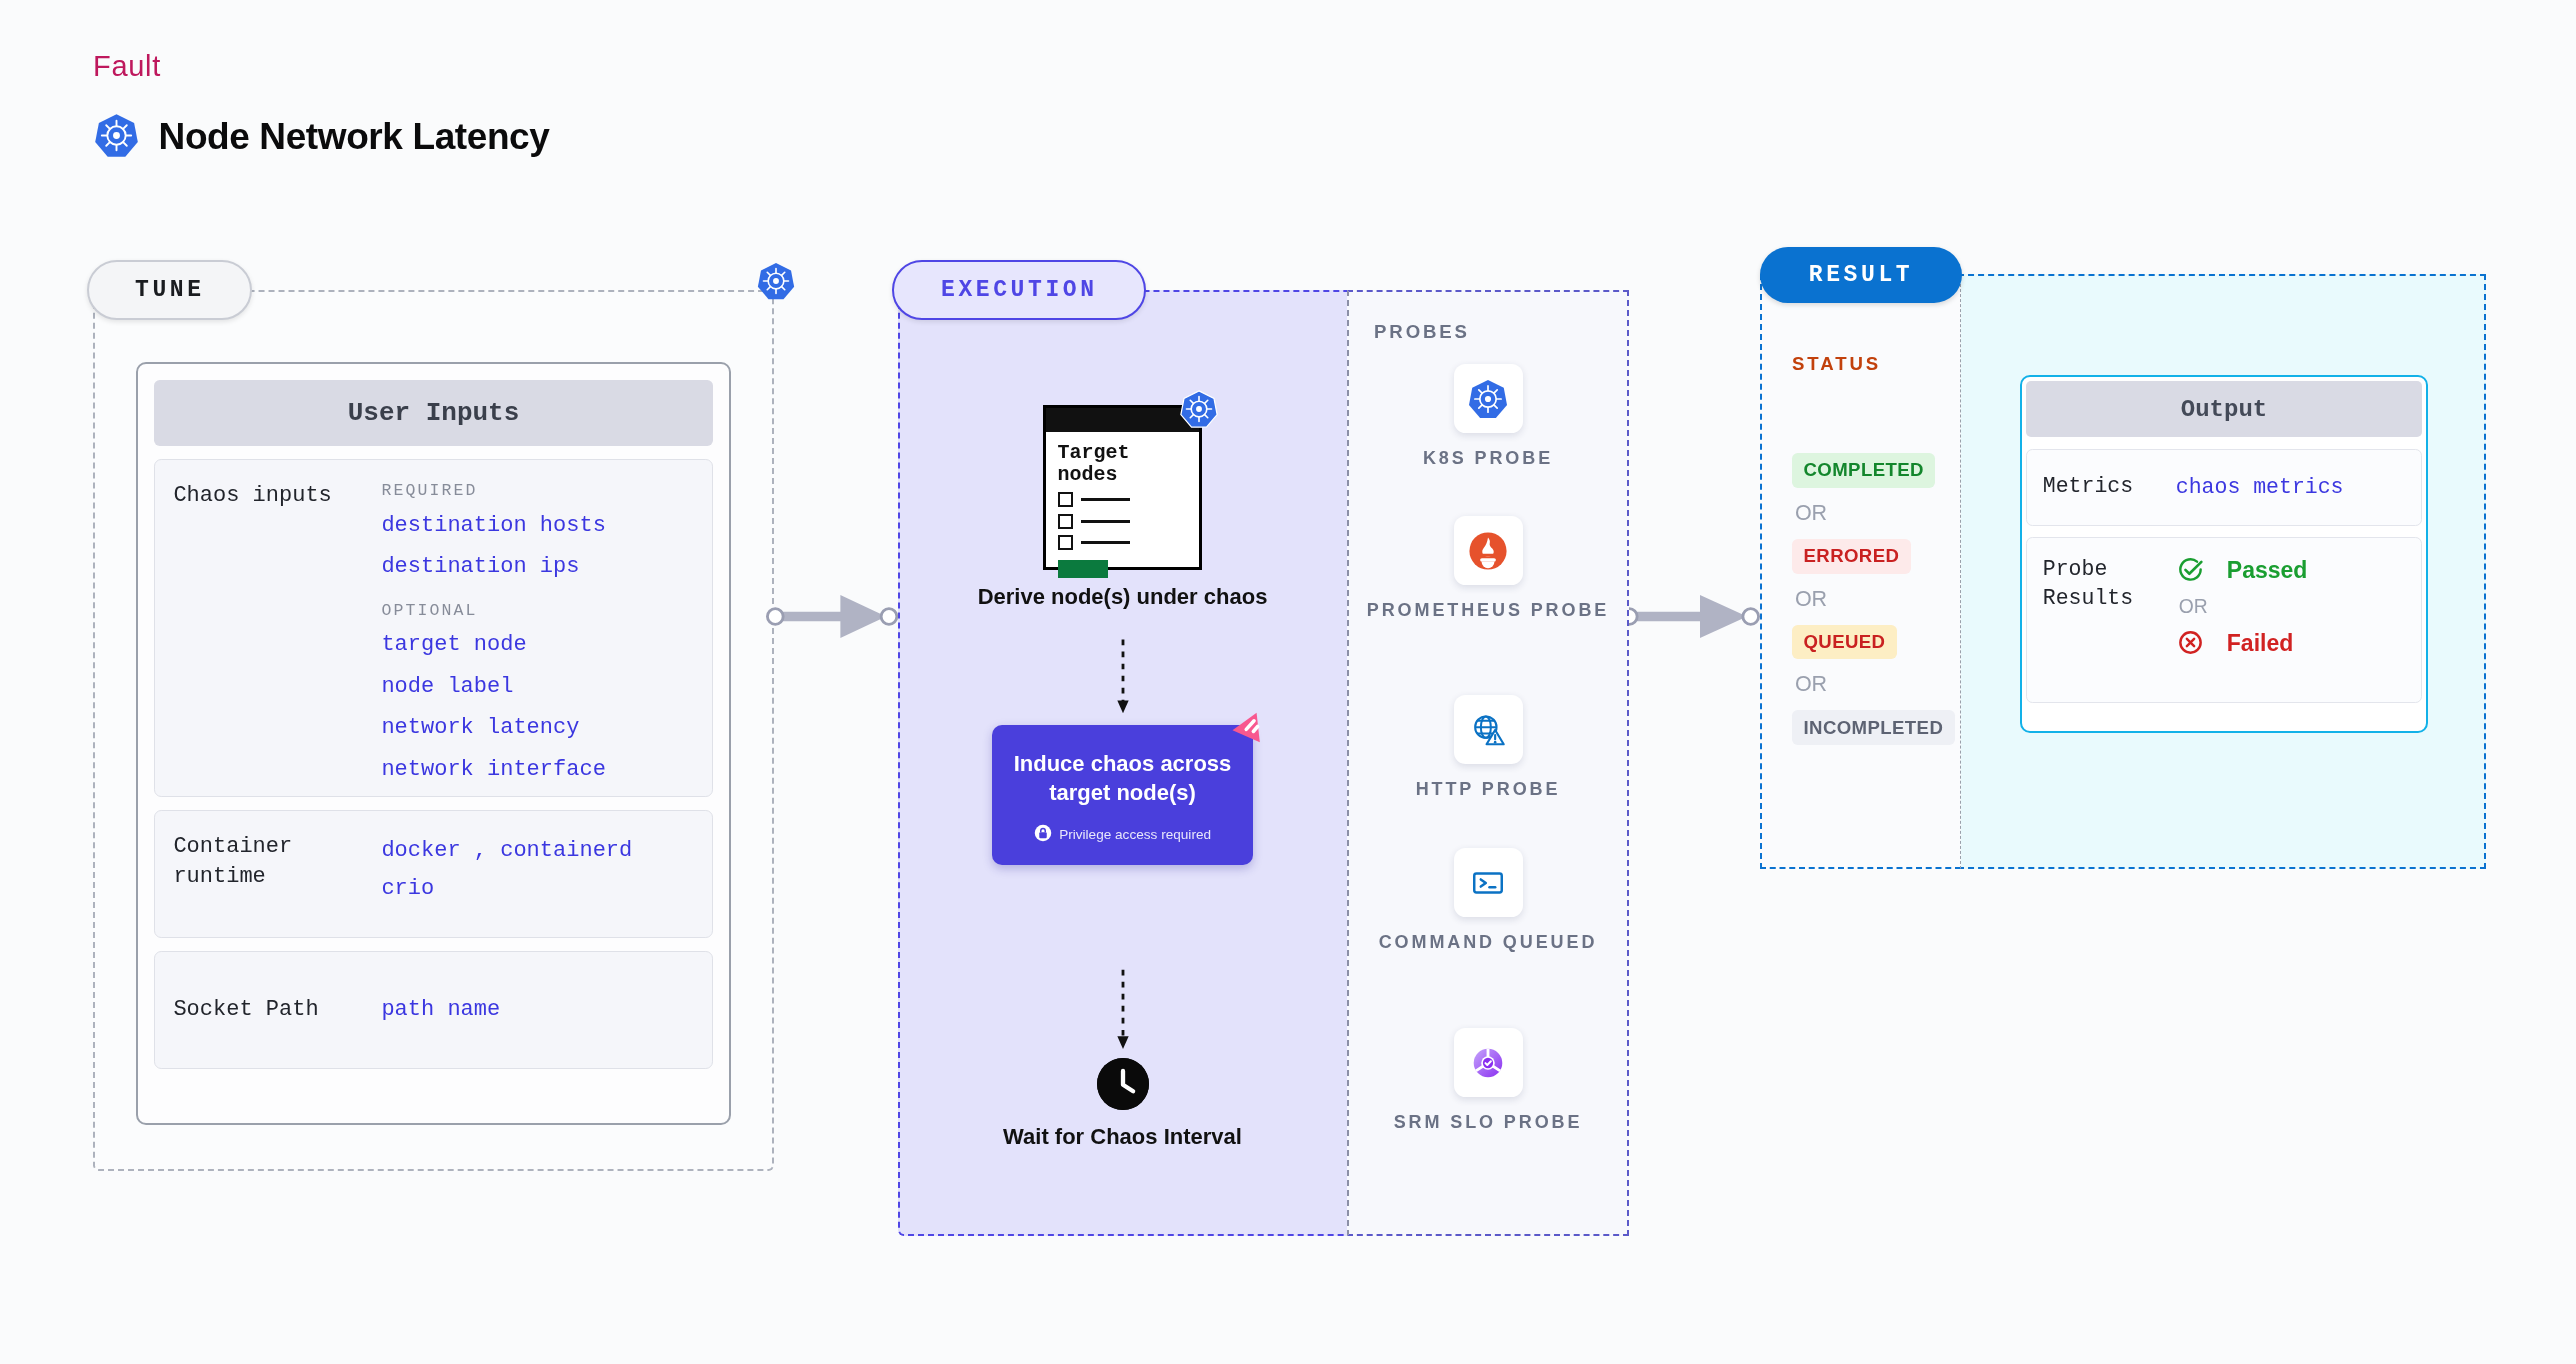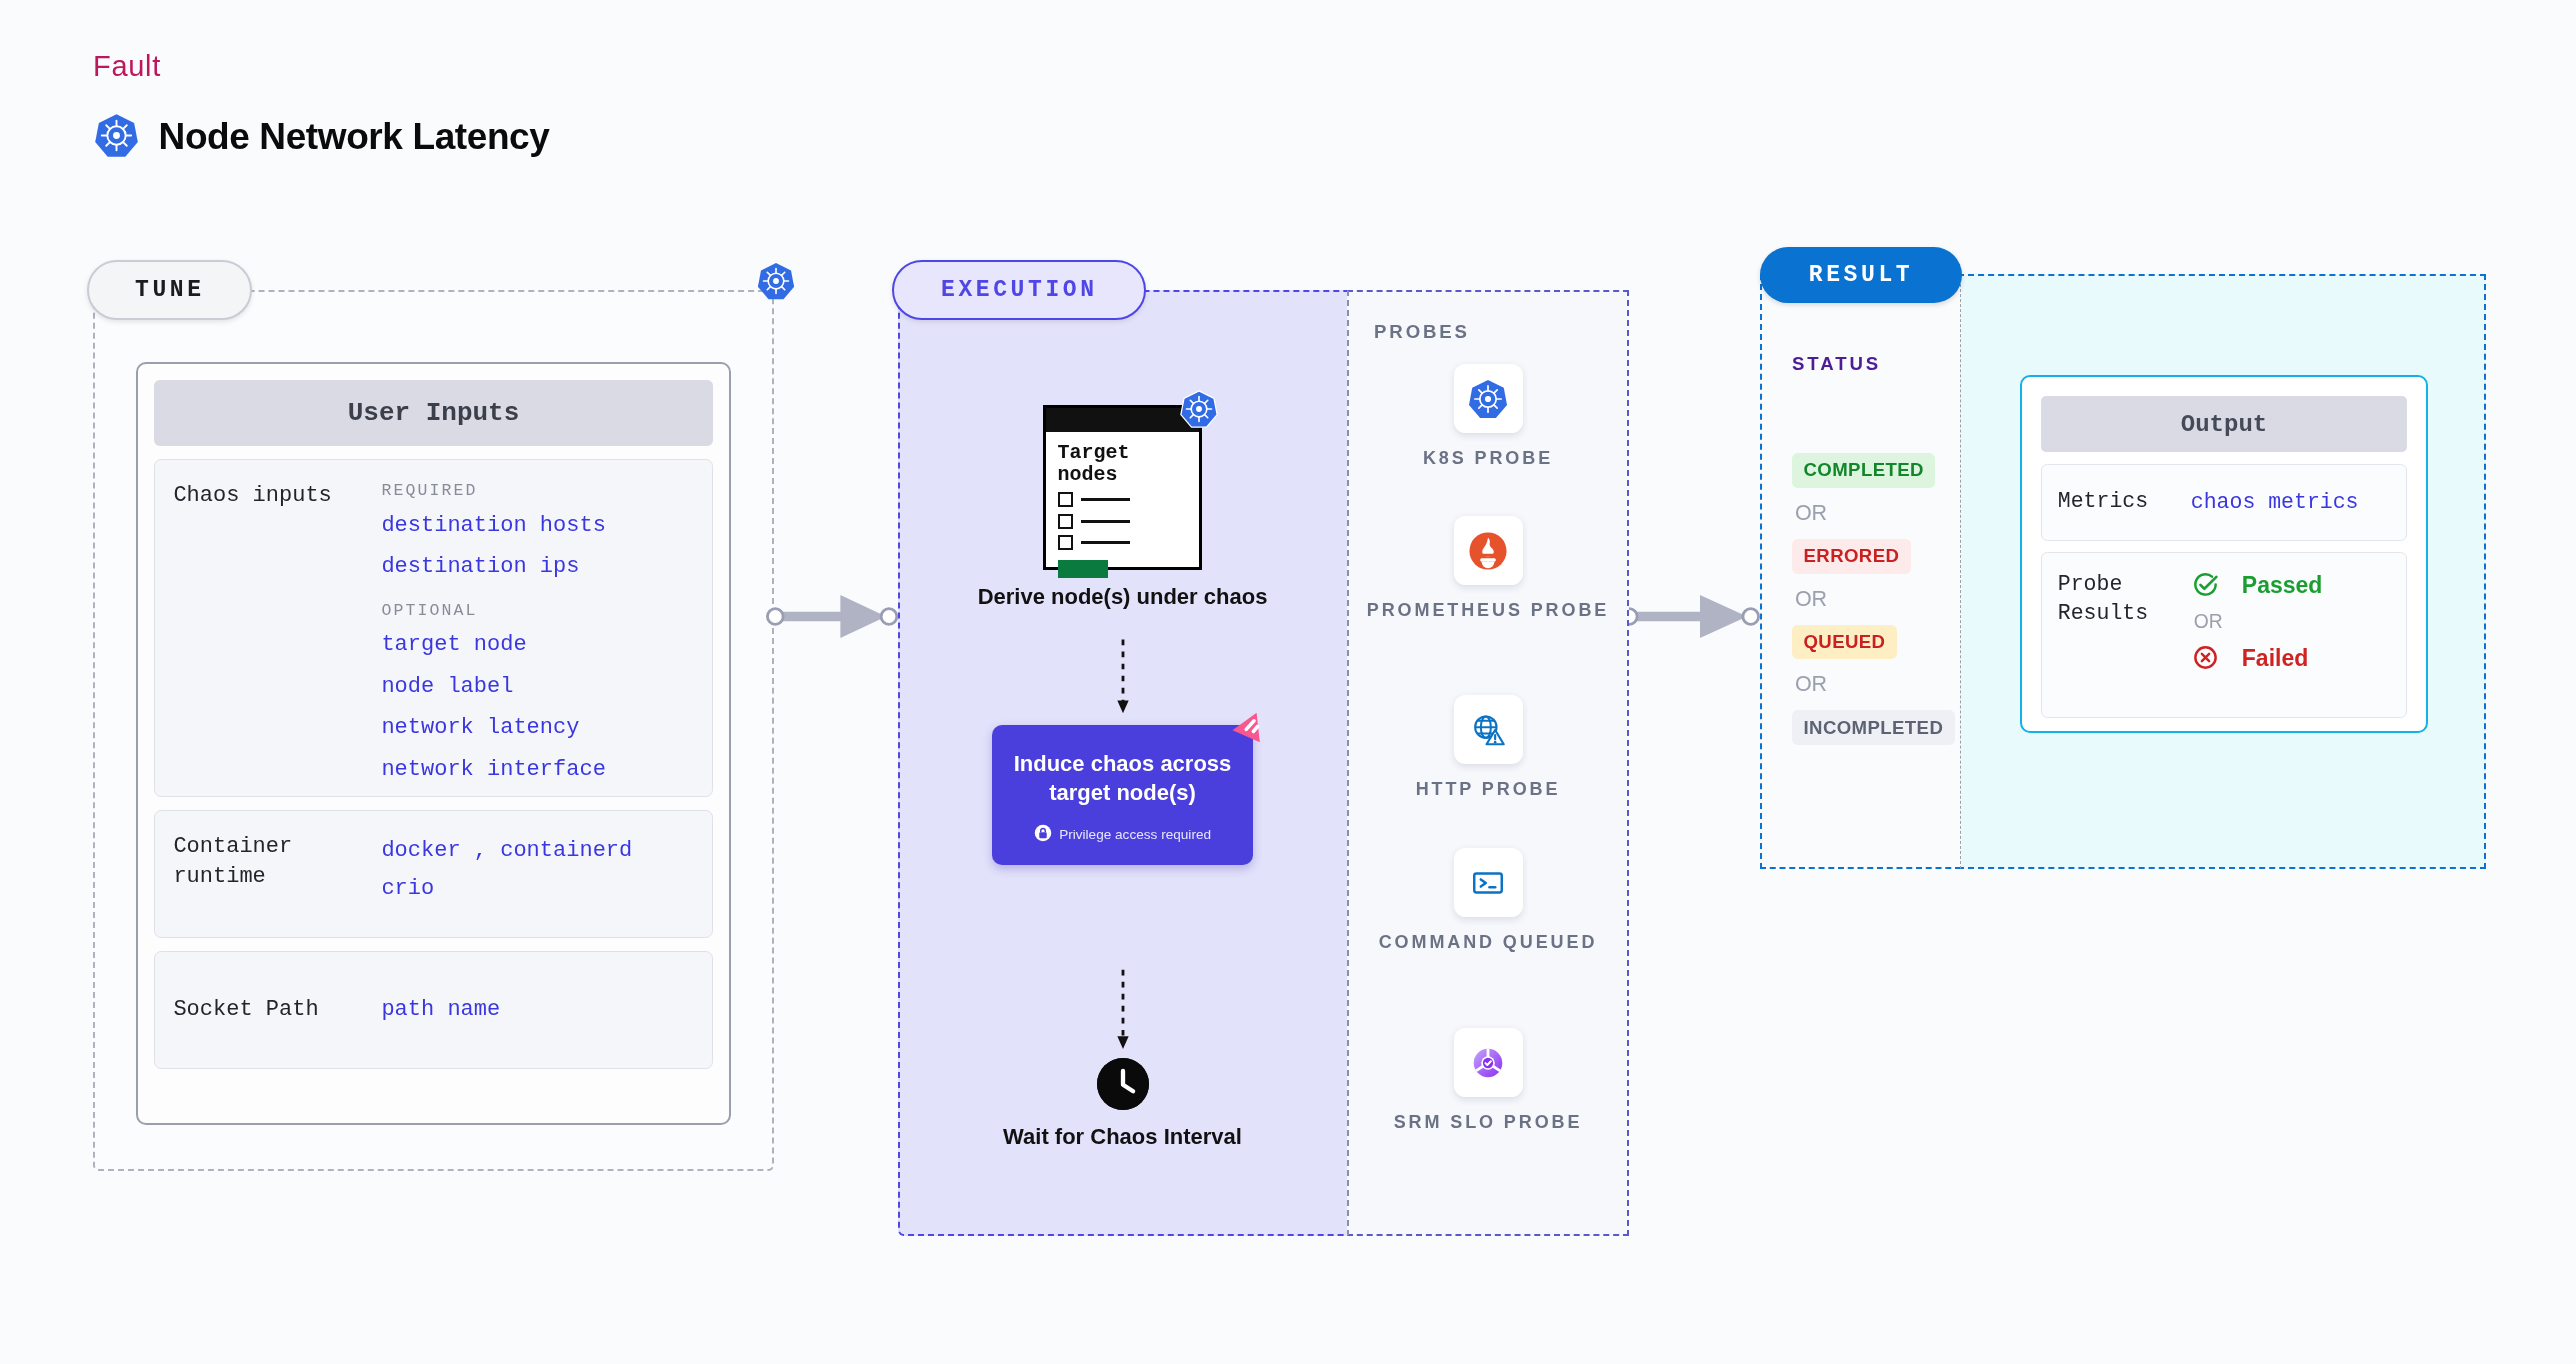--- a/index.html
+++ b/index.html
@@ -151,36 +151,36 @@
     border: 2.9px dashed #0a72d0; border-right: 1.4px dashed #9aa0ab;
     background: #fafbfd; z-index: 3;
   }
   #result-tag {
     left: 0px; top: -27px; width: 202px; height: 56px;
     background: #0a72d0; color: #fff; font-size: 23px;
     box-shadow: 0 2.1px 5.7px rgba(0,0,0,.14);
   }
   #status-label {
     position: absolute; left: 30px; top: 77px;
-    font-size: 18.6px; letter-spacing: 2.9px; font-weight: 700; color: #4c1d95;
+    font-size: 18.6px; letter-spacing: 2.9px; font-weight: 700; color: #c2410c;
   }
   .status-badge {
     display: inline-block; padding: 6.4px 11.5px; border-radius: 5.7px;
     font-size: 18.6px; font-weight: 700; letter-spacing: 0.4px;
   }
   .or-text { font-size: 21.5px; color: #9aa0ae; margin: 13px 0 13px 2.9px; }
   #status-list { position: absolute; left: 30px; top: 129px; margin-top: 48px; }
 
   #output-panel {
     position: absolute; left: 198px; top: 0; width: 528px; height: 100%;
     border: 2.9px dashed #0a72d0; background: #e9fafd; z-index: 2;
   }
   #output-card {
     position: absolute; left: 60px; top: 99px; width: 408px; height: 358px;
-    border: 2.9px solid #12b1e8; border-radius: 10px; background: #fff; padding: 19px;
+    border: 2.9px solid #12b1e8; border-radius: 10px; background: #fff; padding: 4px;
   }
   #output-header {
     height: 56px; background: #d9dae4; border-radius: 5px;
     display: flex; align-items: center; justify-content: center;
     font-family: "Liberation Mono", monospace; font-size: 24px; font-weight: 700; color: #444a58;
   }
   .out-row {
     margin-top: 11.5px; border: 1.4px solid #e3e5ec; border-radius: 6.4px;
     background: #fbfcfe; display: flex; padding: 17px 15.8px;
   }

